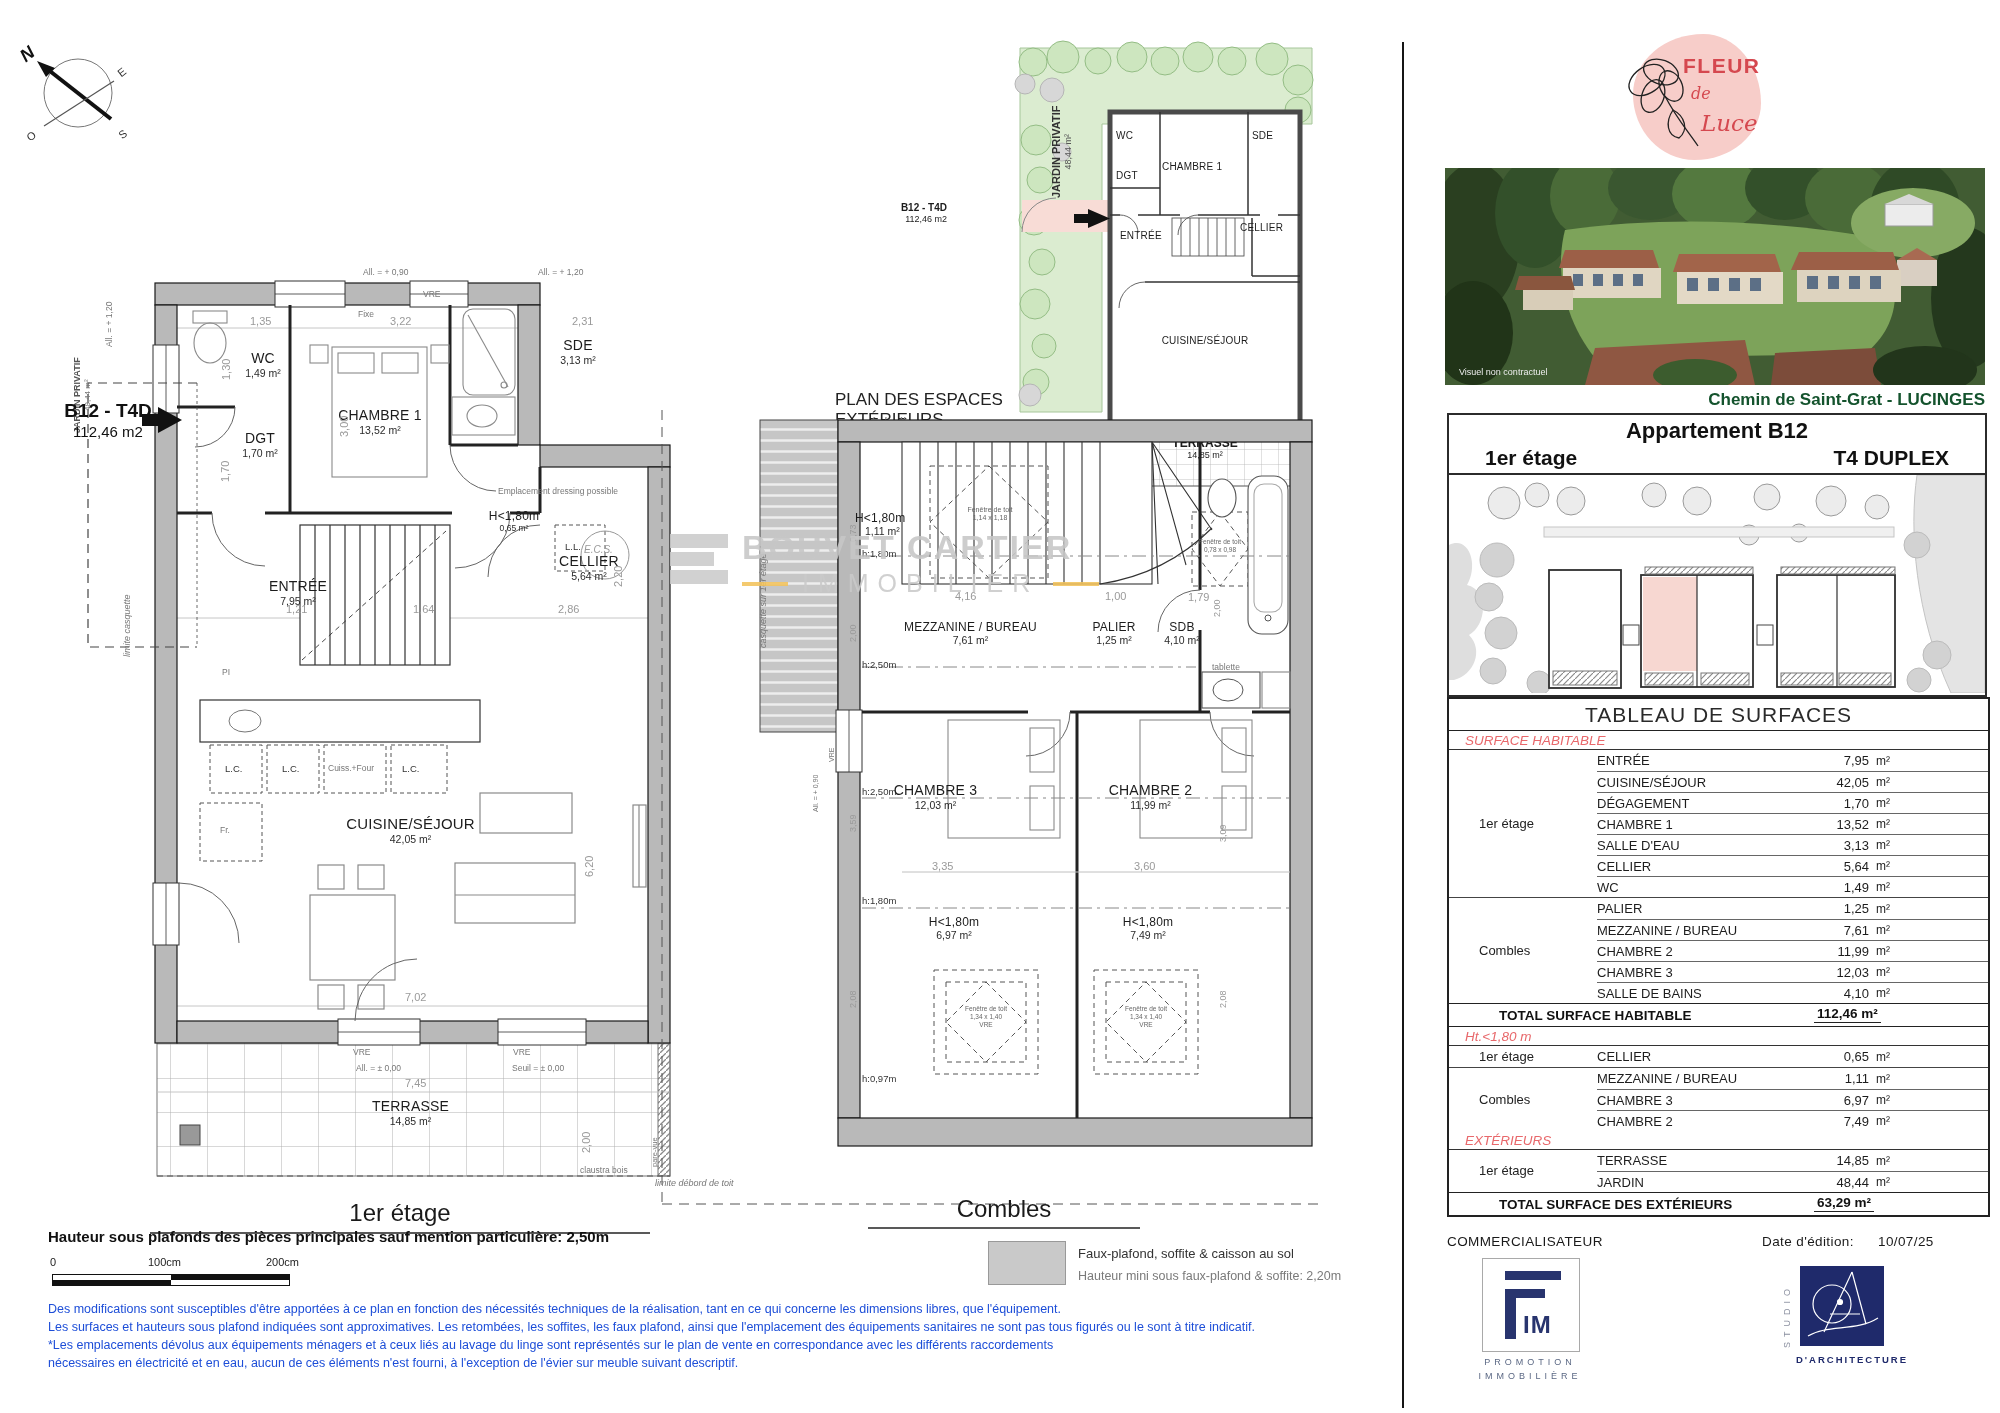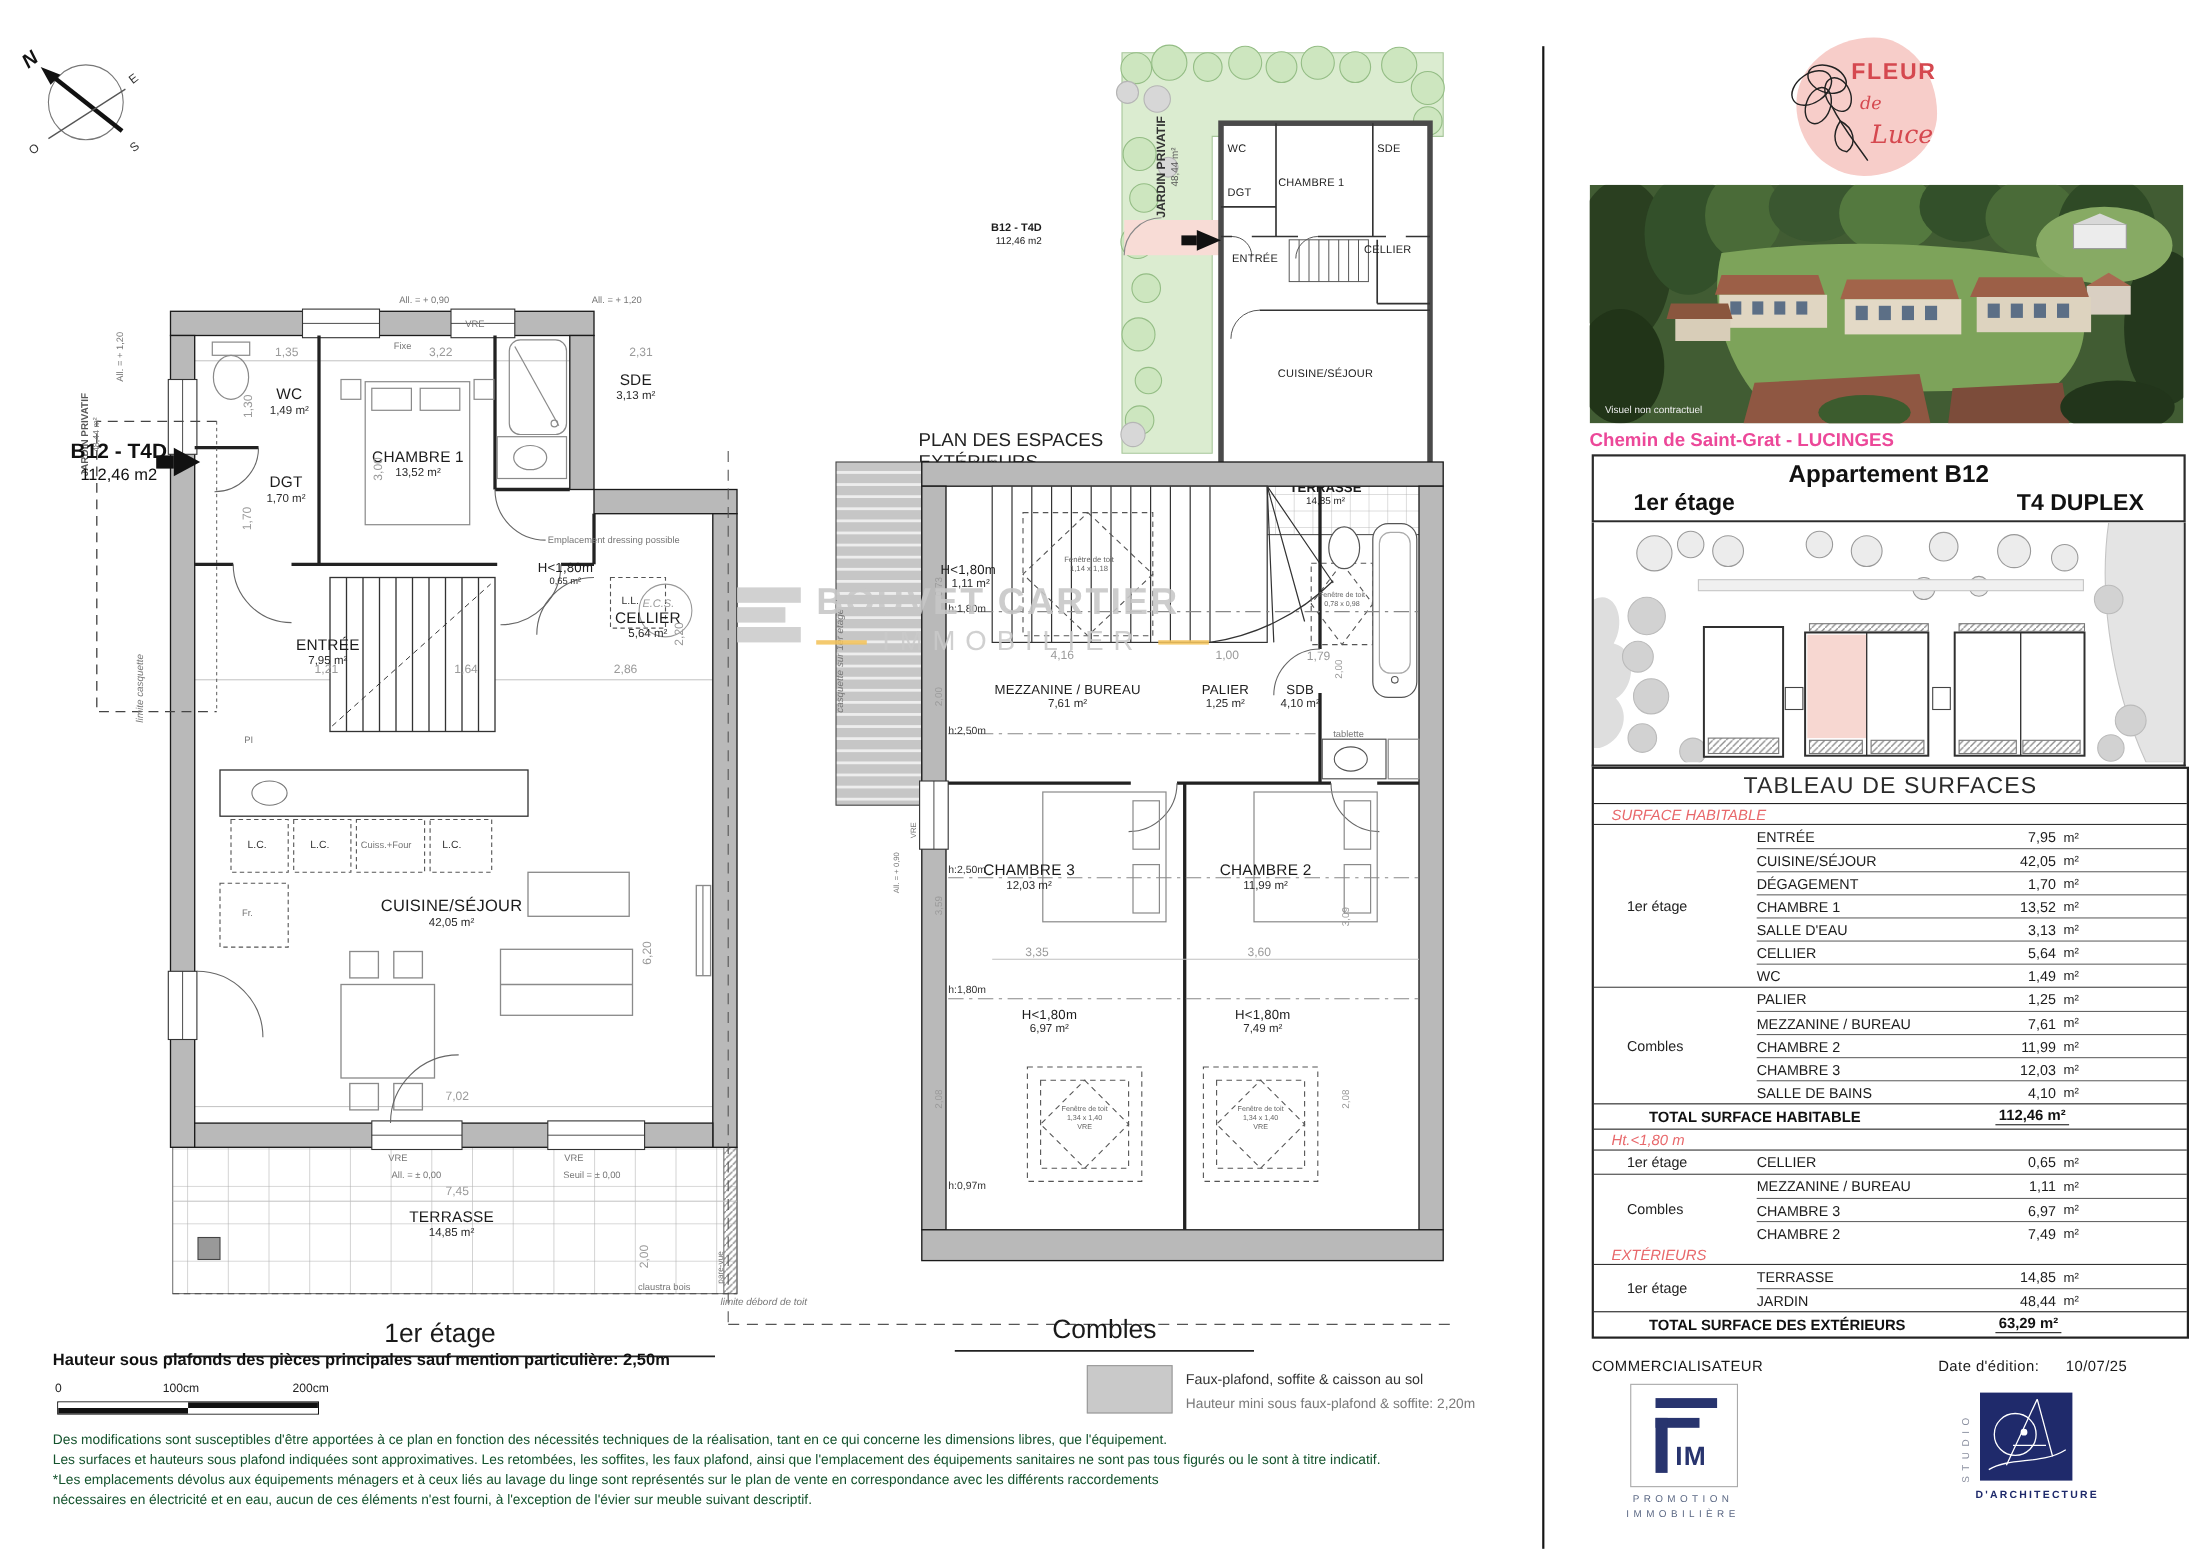--- a/index.html
+++ b/index.html
@@ -26,21 +26,21 @@
 .wm{position:absolute;display:flex;align-items:flex-start;gap:14px;opacity:.88;z-index:5;}
 .wm-logo{display:flex;flex-direction:column;gap:4px;padding-top:6px;}
 .wm-b{height:14px;background:#cbcbcb;}
 .wm-text{display:flex;flex-direction:column;}
 .wm-name{font-size:34px;font-weight:bold;color:#c7c7c7;letter-spacing:2px;}
 .wm-row{display:flex;align-items:center;gap:14px;margin-top:2px;}
 .wm-sub{font-size:25px;color:#cacaca;letter-spacing:9px;}
 .wm-dash{width:46px;height:4px;background:#f3c35c;}
 .divider{position:absolute;background:#151515;}
 .photo{position:absolute;overflow:hidden;}
-.addr{position:absolute;font-size:17px;font-weight:bold;color:#ec4899;text-align:left;}
+.addr{position:absolute;font-size:17px;font-weight:bold;color:#14532d;text-align:right;}
 .aptbox{position:absolute;border:2px solid #2b2b2b;box-sizing:border-box;}
 .apt-title{text-align:center;font-size:22px;font-weight:bold;margin-top:3px;color:#111;}
 .apt-row{display:flex;justify-content:space-between;padding:2px 36px 0 36px;font-size:21px;font-weight:bold;color:#111;}
 .siteplan{position:absolute;border:2px solid #2b2b2b;border-top:none;box-sizing:border-box;background:#fff;}
 .stable{position:absolute;border:2px solid #222;box-sizing:border-box;background:#fff;}
 .trow{display:flex;align-items:center;position:relative;}
 .tr-title{height:31px;justify-content:center;border-bottom:1.5px solid #222;font-size:21px;color:#2a2a2a;letter-spacing:1px;}
 .tr-sec{height:19px;border-bottom:1.2px solid #333;color:#e8686b;font-style:italic;font-size:13.5px;padding-left:16px;box-sizing:border-box;}
 .tr-item{height:21px;}
 .tr-item.gb{border-top:1.1px solid #444;}
@@ -60,21 +60,21 @@
 .fim .bar{position:absolute;background:#28346e;}
 .fim .im{position:absolute;color:#28346e;font-weight:bold;font-size:24px;letter-spacing:1px;}
 .promo{position:absolute;text-align:center;font-size:9px;letter-spacing:4px;color:#5b6884;line-height:1.5;}
 .studio-sq{position:absolute;background:#1f2a6b;}
 .studio-vert{position:absolute;writing-mode:vertical-rl;transform:rotate(180deg);font-size:9px;letter-spacing:5px;color:#8b90a0;}
 .studio-bot{position:absolute;font-size:9.5px;font-weight:bold;color:#1f2a6b;letter-spacing:2px;}
 .note-bold{position:absolute;font-size:15px;font-weight:bold;color:#111;}
 .scale-num{position:absolute;font-size:11px;color:#222;}
 .scalebar{position:absolute;width:236px;height:10px;border:1px solid #111;display:grid;grid-template-columns:1fr 1fr;grid-template-rows:1fr 1fr;}
 .sb-b{background:#111;} .sb-w{background:#fff;}
-.note-line{position:absolute;font-size:12.5px;color:#14532d;white-space:nowrap;}
+.note-line{position:absolute;font-size:12.5px;color:#1d4ed8;white-space:nowrap;}
 .legend-sw{position:absolute;background:#c9c9c9;border:1px solid #999;}
 .legend-t1{position:absolute;font-size:13px;color:#333;}
 .legend-t2{position:absolute;font-size:12.5px;color:#7a7a7a;}
 .logo-blob{position:absolute;background:#f7cdc9;border-radius:55% 45% 52% 48% / 48% 55% 45% 52%;}
 .logo-fleur{position:absolute;color:#d5484f;font-weight:bold;font-size:21px;letter-spacing:1.5px;}
 .logo-de{position:absolute;color:#d5484f;font-size:16px;font-style:italic;font-family:"DejaVu Serif",serif;}
 .logo-luce{position:absolute;color:#d5484f;font-size:23px;font-style:italic;font-family:"DejaVu Serif",serif;}
 .visuel{position:absolute;color:#eee;font-size:9px;left:14px;bottom:8px;}
 .arrowR{position:absolute;width:0;height:0;border-top:13px solid transparent;border-bottom:13px solid transparent;border-left:24px solid #111;}
 .arrow-stem{position:absolute;background:#111;}

